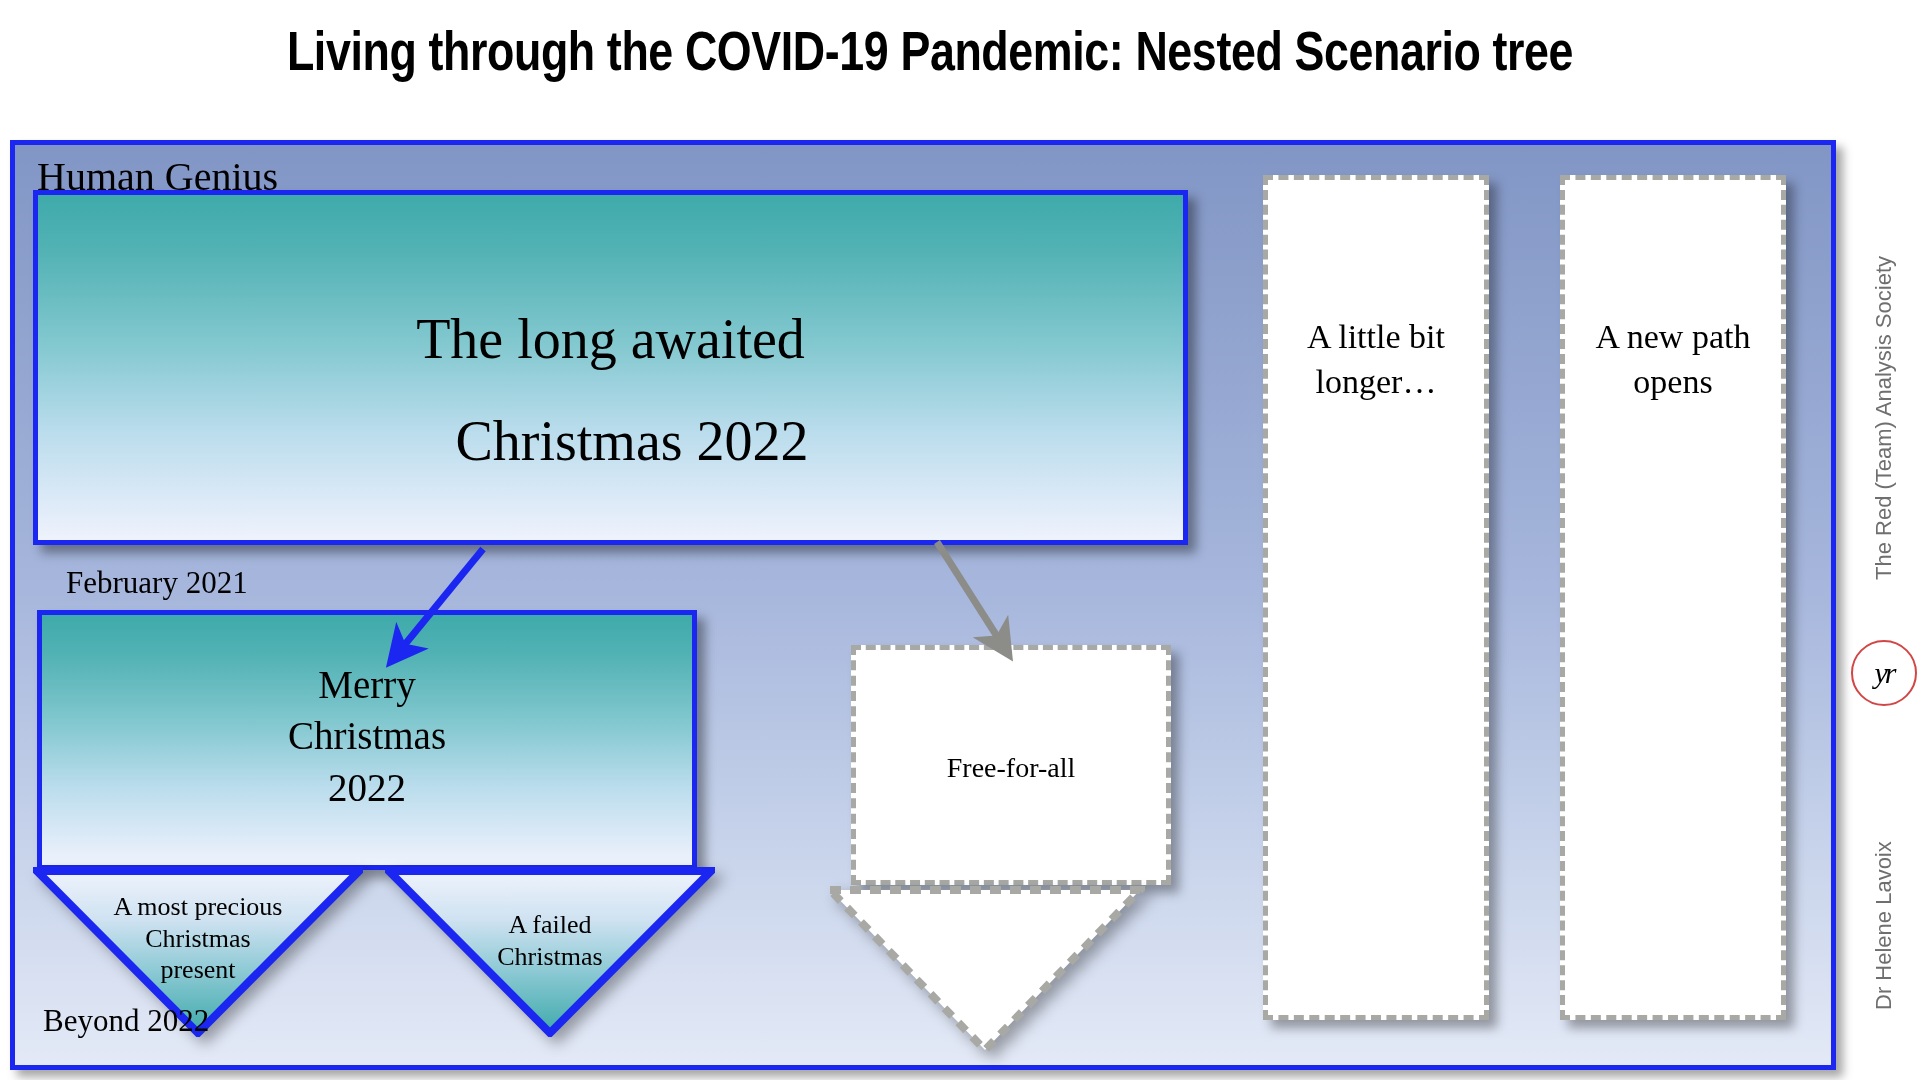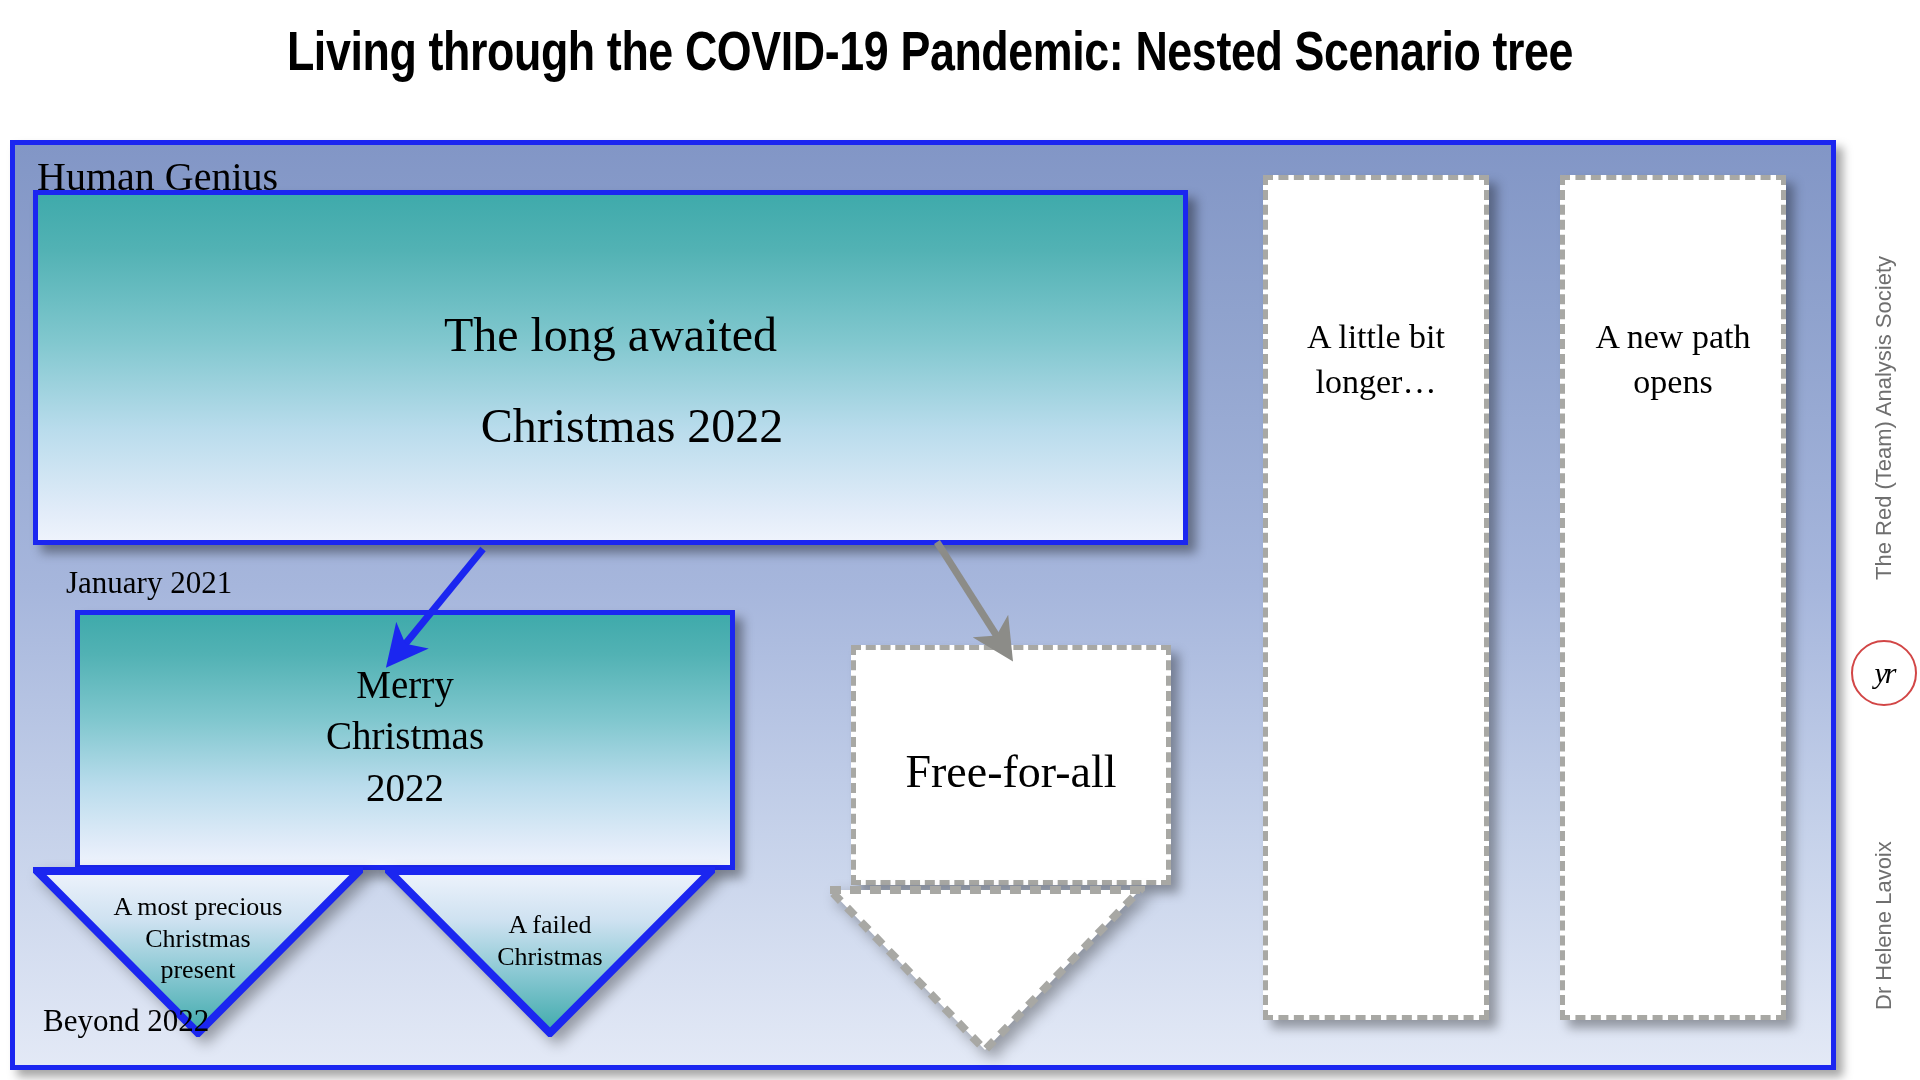--- a/index.html
+++ b/index.html
@@ -67,26 +67,26 @@
   }
   .era-label{
     position:absolute;
     font-size:31px;
     color:#000;
     white-space:nowrap;
   }
 
   
   #box-long-awaited{ left:18px; top:45px; width:1155px; height:355px; }
-  #box-long-awaited .box-text{ top:108px; font-size:48px; }
+  #box-long-awaited .box-text{ top:108px; font-size:56px; }
   #box-long-awaited .box-text .l2{ display:block; margin-top:28px;margin-left:43px; }
   #label-march-2021{ left:28px; top:370px; }
 
   
-  #box-merry{ left:22px; top:465px; width:660px; height:260px;margin-left:38px; }
+  #box-merry{ left:22px; top:465px; width:660px; height:260px; }
   #box-merry .box-text{ top:44px; font-size:39px; }
 
   
   .tri-wrap{ position:absolute; }
   .tri-svg{ display:block; filter:drop-shadow(7px 7px 7px rgba(0,0,0,0.33)); }
   .tri-text{
     position:absolute;
     left:0;right:0;
     text-align:center;
     font-size:26px;
@@ -94,21 +94,21 @@
     line-height:1.22;
   }
   #tri-precious{ left:18px; top:722px; width:330px; height:170px; }
   #tri-precious .tri-text{ top:24px; }
   #tri-failed{ left:370px; top:722px; width:330px; height:170px;text-decoration:underline; }
   #tri-failed .tri-text{ top:42px; }
   #label-beyond-2022{ left:28px; top:858px;text-align:center; }
 
   
   #box-freeforall{ left:836px; top:500px; width:320px; height:240px; }
-  #box-freeforall .box-text{ top:92px; font-size:46px; }
+  #box-freeforall .box-text{ top:100px; font-size:28px; }
   #tri-freeforall{ position:absolute; left:810px; top:740px; width:320px; height:170px; }
 
   
   #box-little-longer{ left:1248px; top:30px; width:226px; height:845px; }
   #box-little-longer .box-text{ top:135px; font-size:34px; }
   #box-new-path{ left:1545px; top:30px; width:226px; height:845px; }
   #box-new-path .box-text{ top:135px; font-size:34px; }
 
   
   .arrow-svg{ position:absolute; overflow:visible; }
@@ -156,21 +156,21 @@
 
 <div id="outer-panel">
 
   <div id="outer-panel-label">Human Genius</div>
 
   <div id="box-long-awaited" class="teal-box">
     <div class="box-text">
       <span>The long awaited</span>
       <span class="l2">Christmas 2022</span>
     </div>
-    <div class="era-label" id="label-march-2021">January 2021</div>
+    <div class="era-label" id="label-march-2021">February 2021</div>
   </div>
 
   <div id="box-merry" class="teal-box">
     <div class="box-text">
       <span>Merry</span><br>
       <span>Christmas</span><br>
       <span>2022</span>
     </div>
 
   </div>

